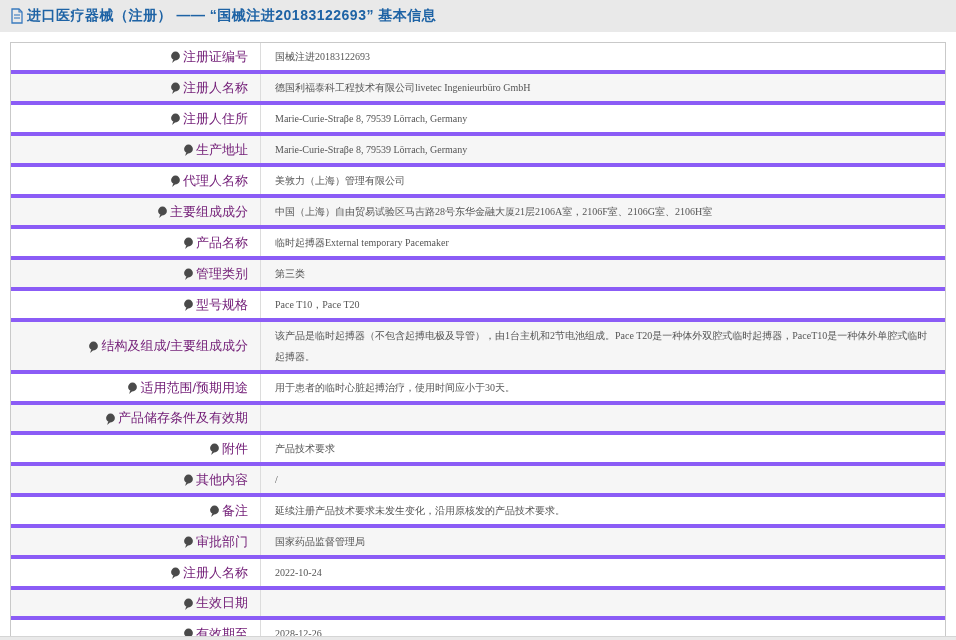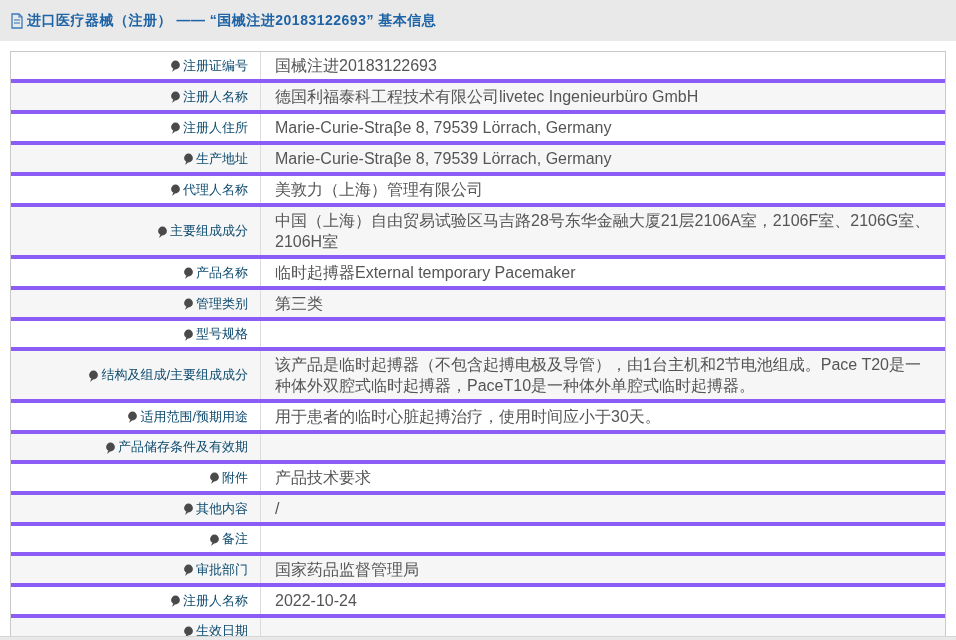--- a/index.html
+++ b/index.html
@@ -3,21 +3,21 @@
 <meta charset="utf-8">
 <style>
   * { margin:0; padding:0; box-sizing:border-box; }
   html,body { width:956px; height:640px; overflow:hidden; }
   body {
     font-family:"Liberation Sans","DejaVu Sans",sans-serif;
     background:#ffffff;
     position:relative;
   }
   .topbar {
-    height:41px;
+    height:32px;
     background:#e9e9e9;
     display:flex;
     align-items:center;
     padding:0 10px;
   }
   .doc-icon { display:inline-flex; margin-right:3px; }
   .page-title {
     color:#1e63a5;
     font-size:14px;
     font-weight:bold;
@@ -35,33 +35,34 @@
   .row + .row { border-top:4px solid #8b5cf6; }
   .row:nth-child(even) { background:#f6f6f6; }
   .label-cell {
     width:250px;
     flex:0 0 250px;
     display:flex;
     justify-content:flex-end;
     align-items:center;
     padding:3px 12px 3px 6px;
     border-right:1px solid #dcdcdc;
-    color:#0c4a6e;
+    color:#701a75;
     font-size:13px;
     line-height:20px;
     text-align:right;
   }
   .value-cell {
     flex:1;
     display:flex;
     padding:3px 14px;
     color:#555;
-    font-size:16px;
+    font-size:10px;
     line-height:21px;
     min-height:26px;
+    font-family:Liberation Serif, serif;
   }
   .value-cell .link {
     color:#5e8fe8;
     cursor:pointer;
   }
   .note-ic { display:inline-flex; margin-right:2px; position:relative; top:1px; }
   .bottom-strip {
     position:absolute;
     left:0; right:0; bottom:0;
     height:4px;
@@ -208,20 +209,23 @@
   <div class="row">
     <div class="label-cell">
       <span class="note-ic" hidden="">
         <svg width="11" height="13" viewBox="0 0 11 13">
           <circle cx="5.5" cy="5" r="4.4" fill="#4a4a4a"></circle>
           <path d="M3.2 8.4 L2.1 12 L5.2 9.3 Z" fill="#4a4a4a"></path>
         </svg>
       </span>
       <span>型号规格</span>
     </div>
+    <div class="value-cell">
+      <span>Pace T10，Pace T20</span>
+    </div>
   </div>
 
   <div class="row">
     <div class="label-cell">
       <span class="note-ic" hidden="">
         <svg width="11" height="13" viewBox="0 0 11 13">
           <circle cx="5.5" cy="5" r="4.4" fill="#4a4a4a"></circle>
           <path d="M3.2 8.4 L2.1 12 L5.2 9.3 Z" fill="#4a4a4a"></path>
         </svg>
       </span>
@@ -295,20 +299,23 @@
   <div class="row">
     <div class="label-cell">
       <span class="note-ic" hidden="">
         <svg width="11" height="13" viewBox="0 0 11 13">
           <circle cx="5.5" cy="5" r="4.4" fill="#4a4a4a"></circle>
           <path d="M3.2 8.4 L2.1 12 L5.2 9.3 Z" fill="#4a4a4a"></path>
         </svg>
       </span>
       <span>备注</span>
     </div>
+    <div class="value-cell">
+      <span>延续注册产品技术要求未发生变化，沿用原核发的产品技术要求。</span>
+    </div>
   </div>
 
   <div class="row">
     <div class="label-cell">
       <span class="note-ic" hidden="">
         <svg width="11" height="13" viewBox="0 0 11 13">
           <circle cx="5.5" cy="5" r="4.4" fill="#4a4a4a"></circle>
           <path d="M3.2 8.4 L2.1 12 L5.2 9.3 Z" fill="#4a4a4a"></path>
         </svg>
       </span>

